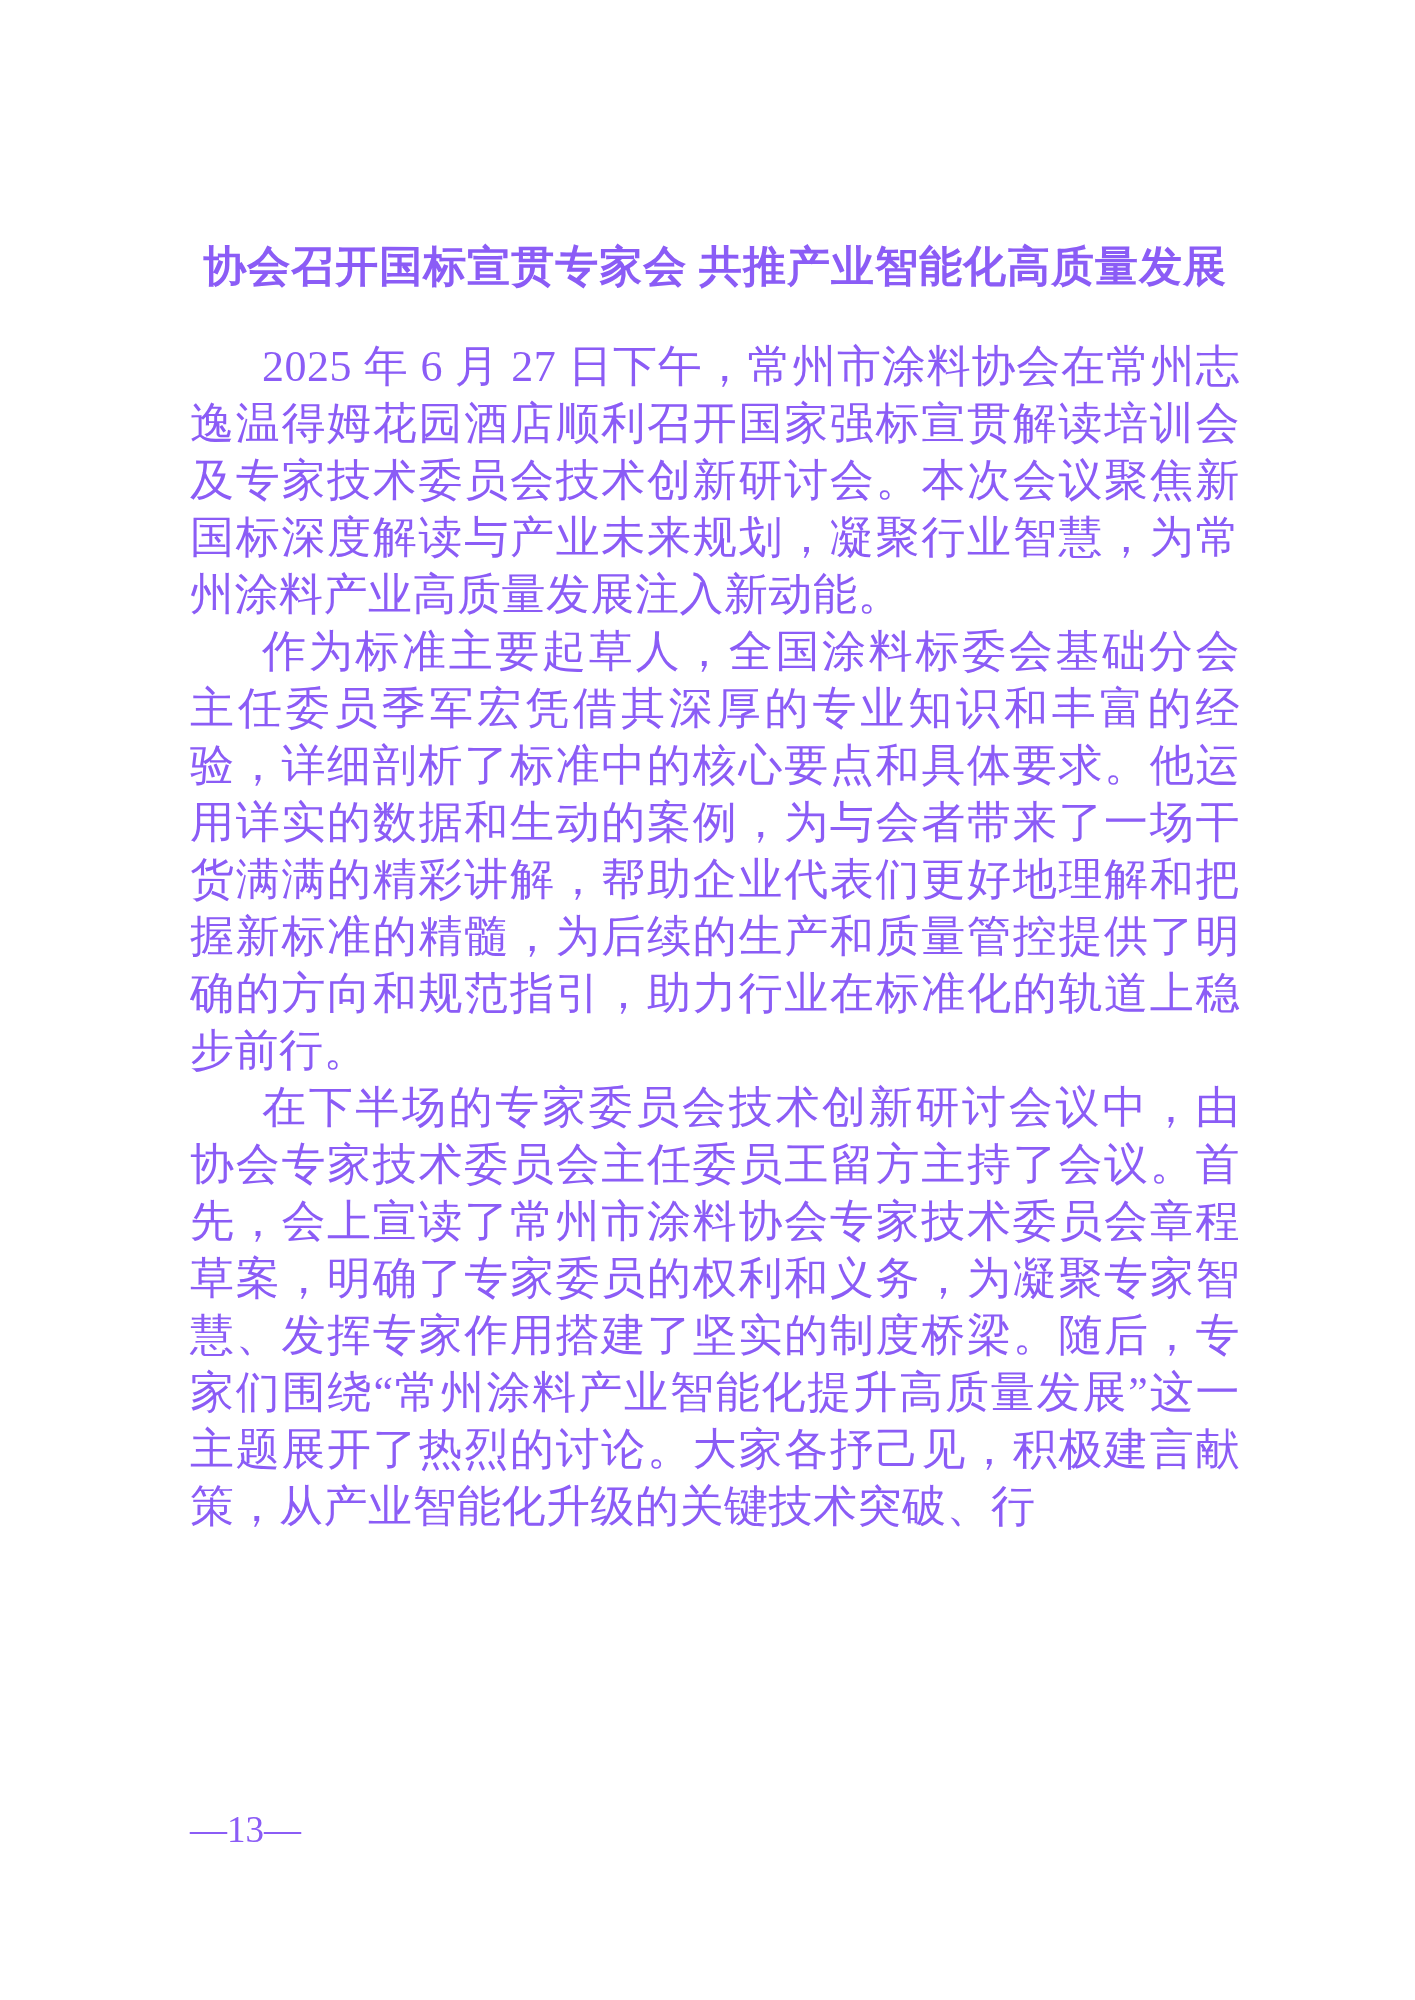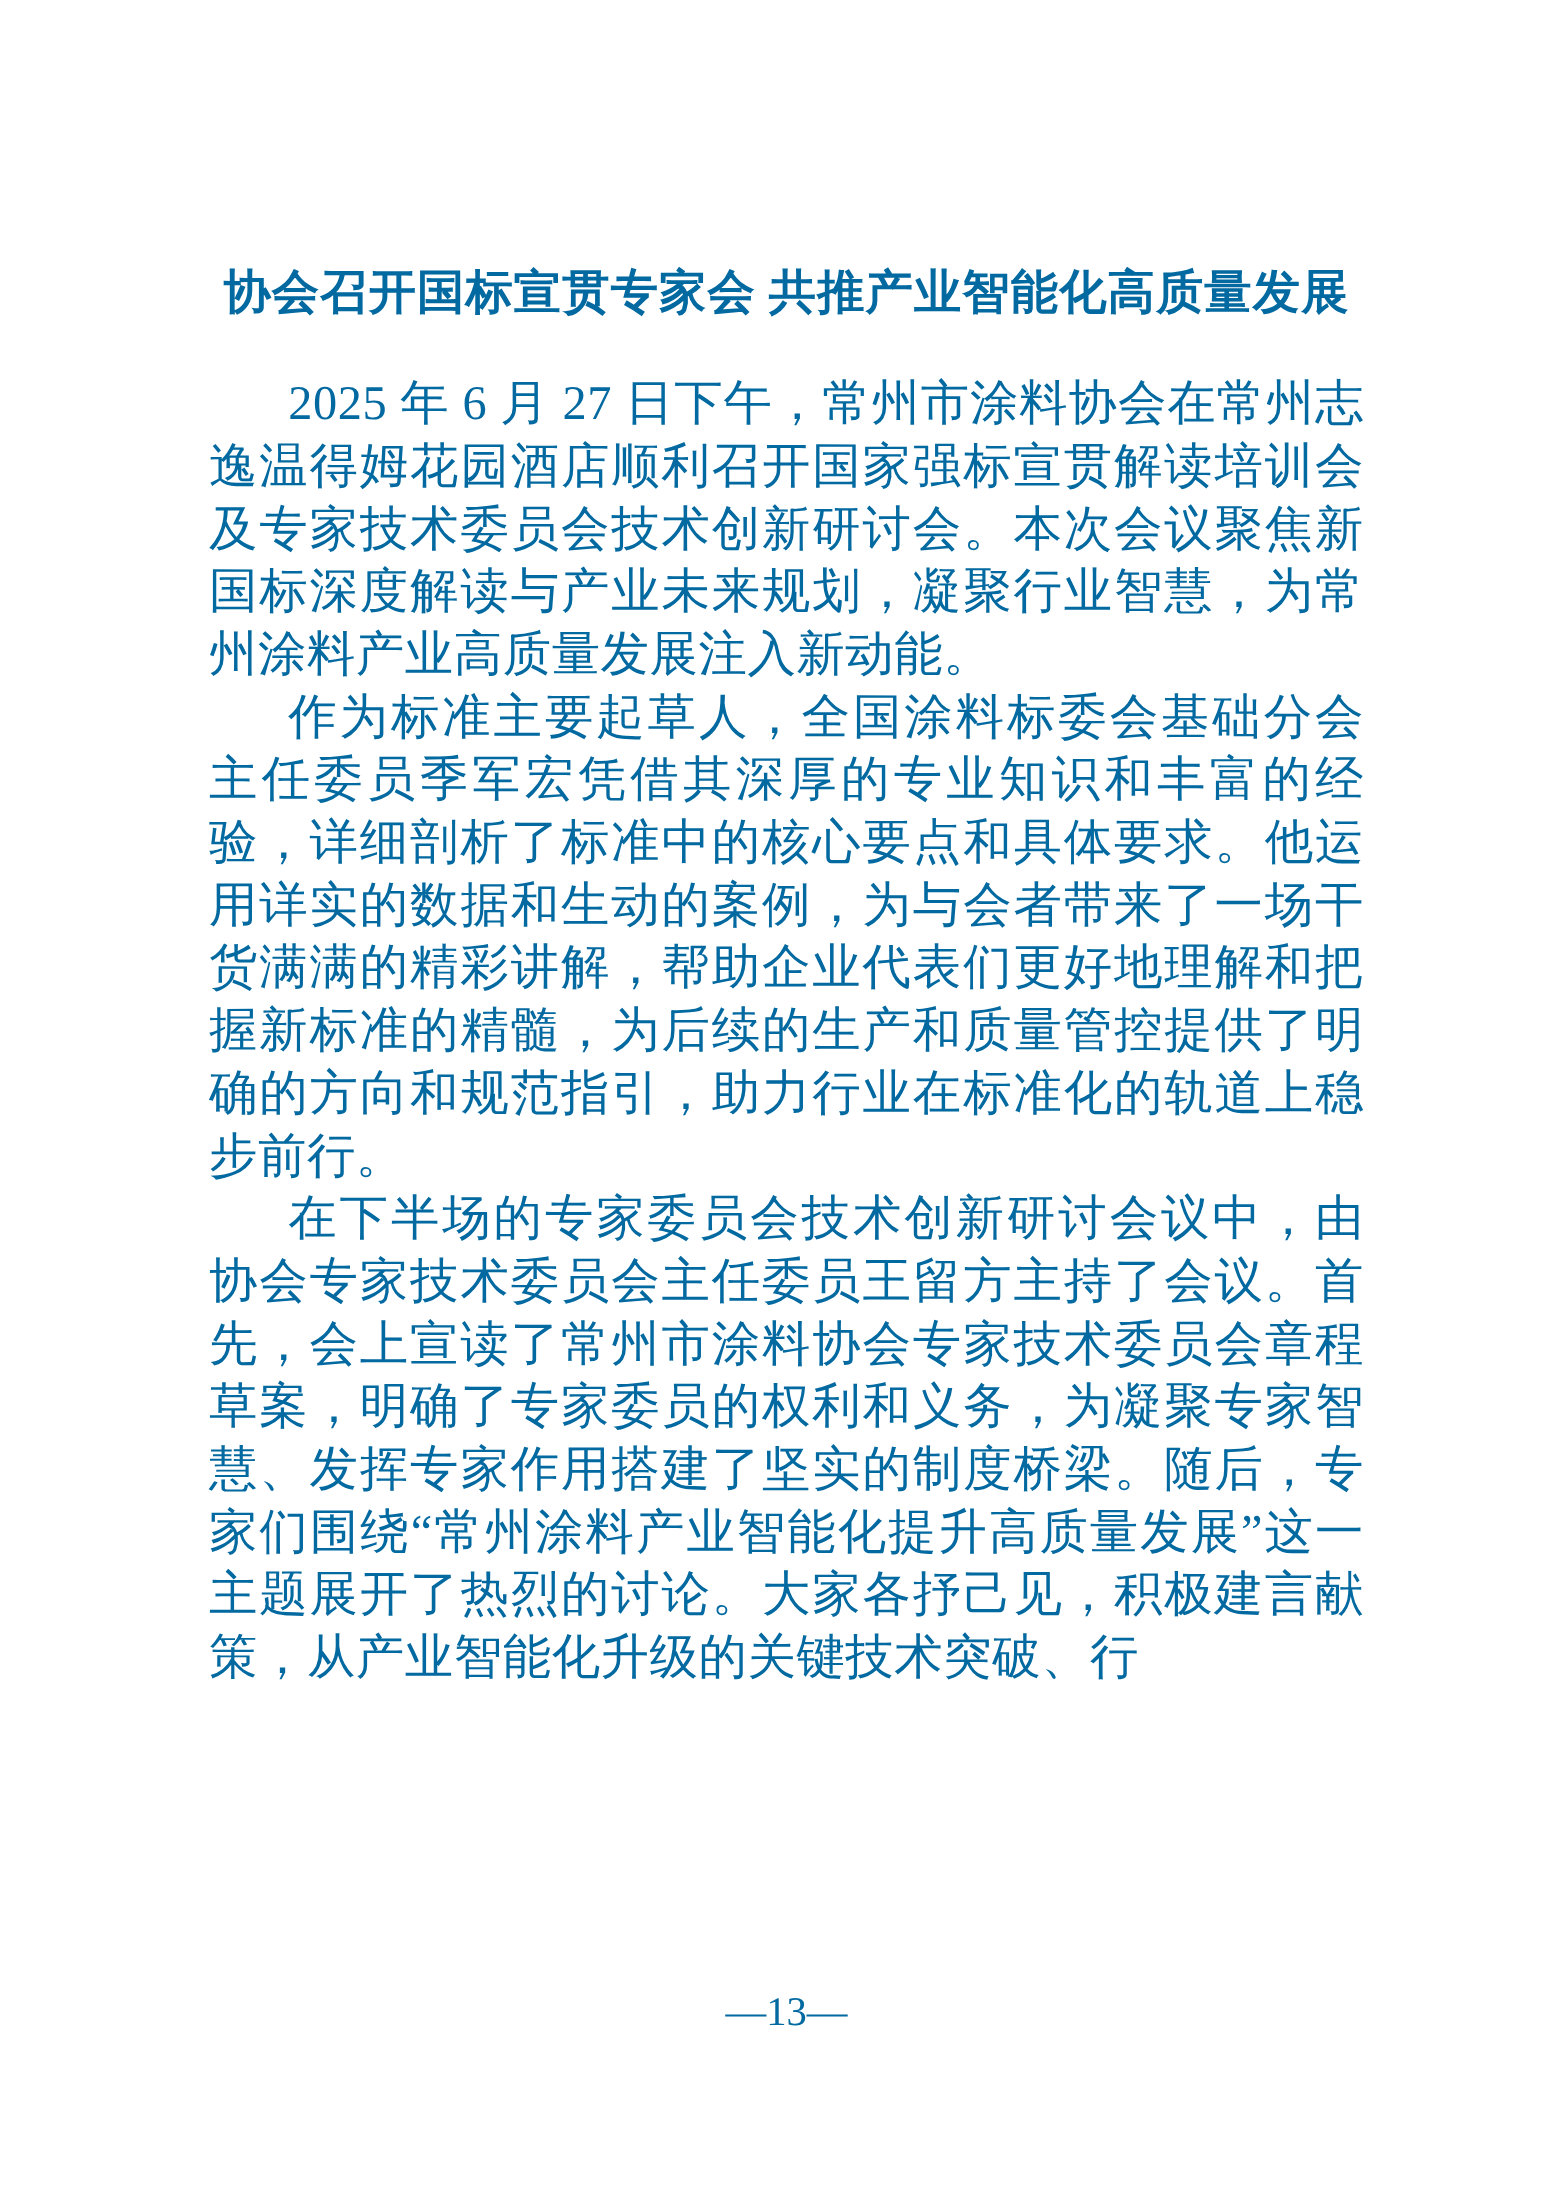--- a/index.html
+++ b/index.html
@@ -5,21 +5,21 @@
   html, body {
     margin: 0;
     padding: 0;
     background: #ffffff;
   }
   .page {
     position: relative;
     width: 1415px;
     height: 2000px;
     background: #ffffff;
-    color: #0369a1;
+    color: #8b5cf6;
     font-family: "Liberation Serif", "DejaVu Serif", serif;
     overflow: hidden;
   }
   .content {
     position: absolute;
     left: 190px;
     top: 242px;
     width: 1050px;
   }
   .doc-title {
@@ -38,21 +38,20 @@
     text-align: justify;
     text-justify: inter-character;
     text-indent: 72px;
     letter-spacing: 0.5px;
   }
   .page-number {
     position: absolute;
     left: 190px;
     top: 1806px;
     width: 1050px;
-    text-align: center;
     font-size: 37px;
     line-height: 48px;
     letter-spacing: 0;
   }
 </style>
 </head>
 <body>
 
 <div class="page">
   <div class="content">

